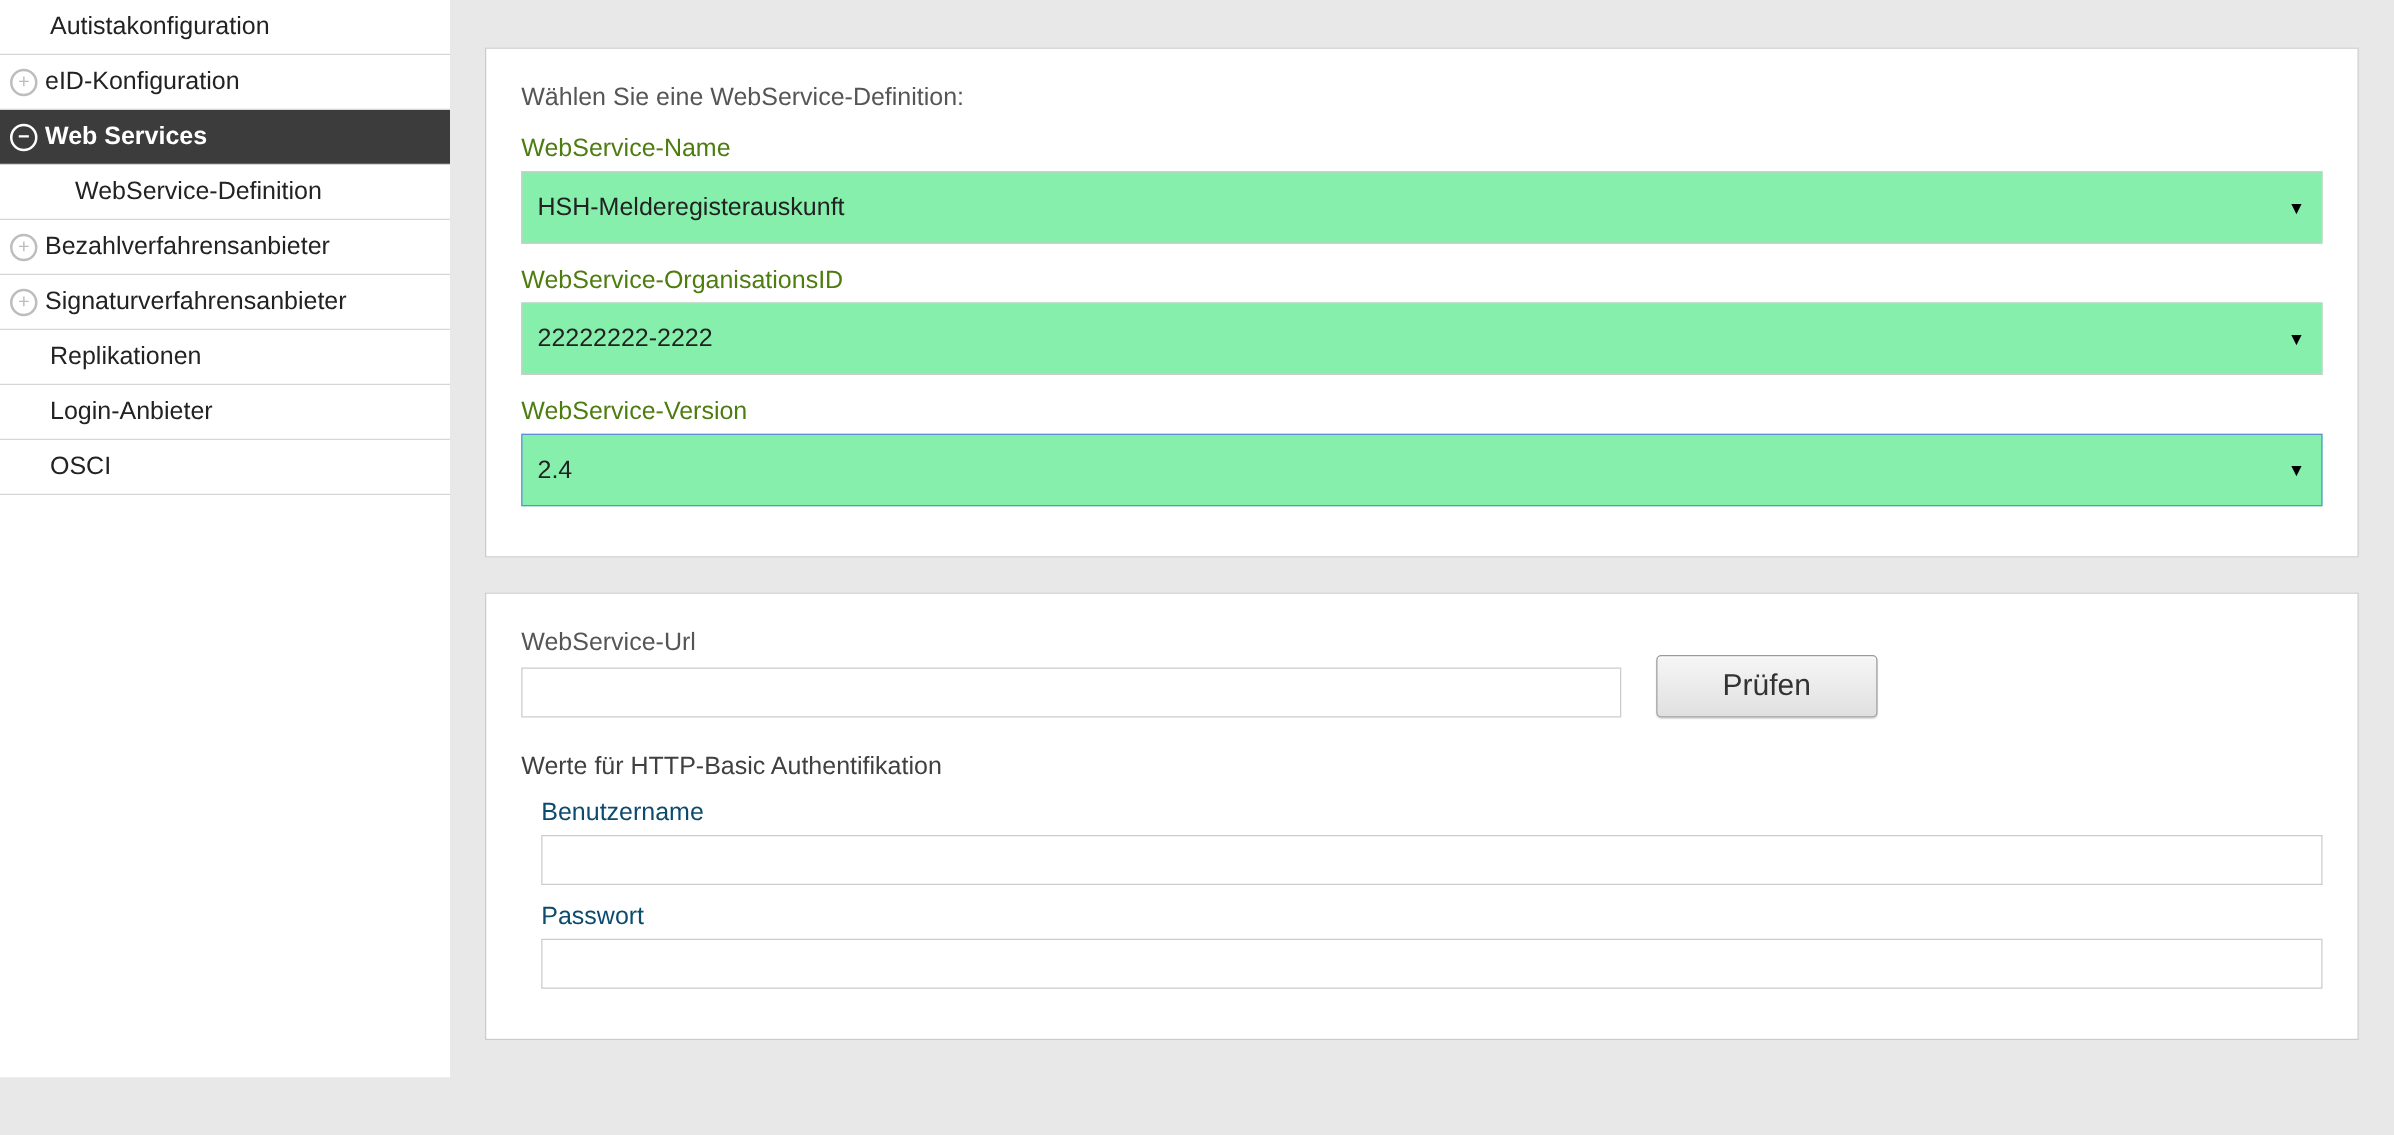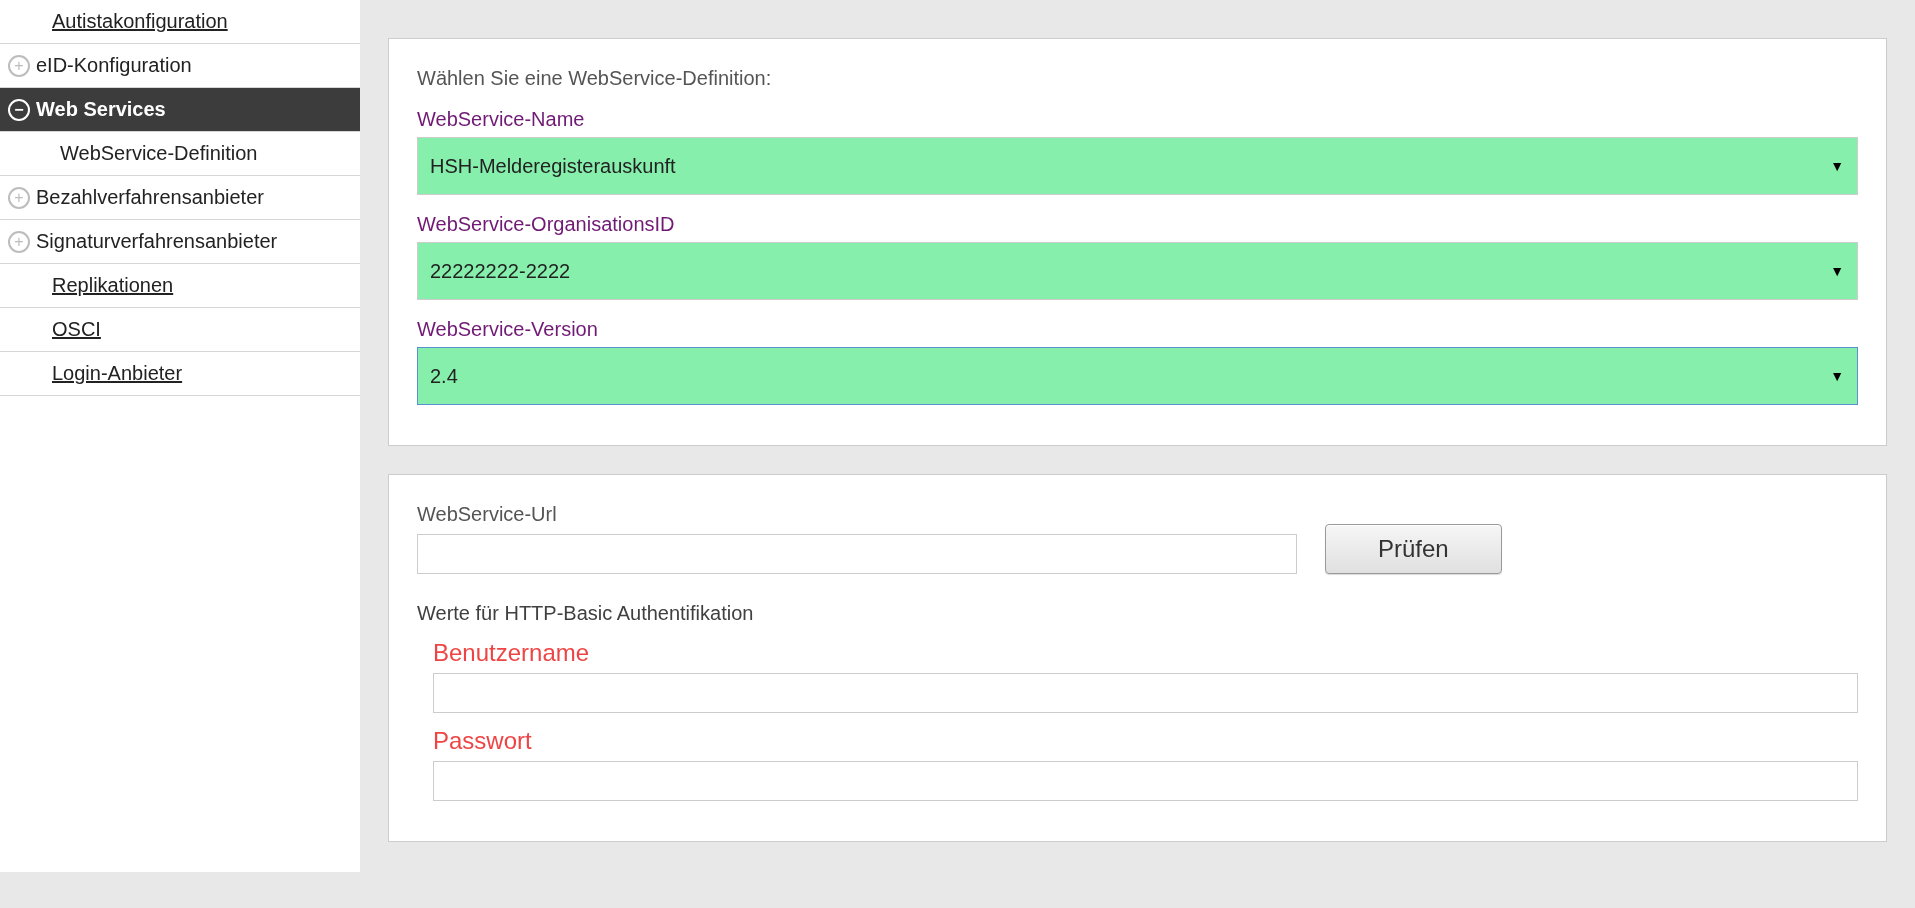--- a/index.html
+++ b/index.html
@@ -26,22 +26,21 @@
       border-bottom: 1px solid #d6d6d6;
       cursor: pointer;
       color: #222;
       font-size: 20px;
       gap: 6px;
     }
     .sidebar-item.level-0 {
       padding-left: 8px;
     }
     .sidebar-item.level-0.no-icon {
-      padding-left: 52px;
-      text-decoration: underline;
+      padding-left: 40px;
     }
     .sidebar-item.level-1 {
       padding-left: 60px;
     }
     .sidebar-item.active {
       background: #3c3c3c;
       color: #fff;
       font-weight: bold;
     }
     .sidebar-item.active-sub {
@@ -77,21 +76,21 @@
       background: #fff;
       border: 1px solid #ccc;
       padding: 28px 28px 40px 28px;
     }
     .panel-label {
       color: #555;
       font-size: 20px;
       margin-bottom: 8px;
     }
     .field-label {
-      color: #701a75;
+      color: #4d7c0f;
       font-size: 20px;
       margin-top: 18px;
       margin-bottom: 6px;
     }
     .field-label:first-of-type {
       margin-top: 6px;
     }
     .select-box {
       position: relative;
       width: 100%;
@@ -149,22 +148,22 @@
     }
     .section-heading {
       color: #404040;
       font-size: 20px;
       margin-bottom: 10px;
     }
     .auth-block {
       padding-left: 16px;
     }
     .auth-label {
-      color: #ef4444;
-      font-size: 24px;
+      color: #0c4a6e;
+      font-size: 20px;
       margin-top: 14px;
       margin-bottom: 6px;
     }
     .auth-input {
       width: 100%;
       height: 40px;
       border: 1px solid #ccc;
       font-size: 18px;
       padding: 0 10px;
       background: #fff;
@@ -193,24 +192,24 @@
     <span>Bezahlverfahrensanbieter</span>
   </div>
   <div class="sidebar-item level-0">
     <span class="expand-icon">+</span>
     <span>Signaturverfahrensanbieter</span>
   </div>
   <div class="sidebar-item level-0 no-icon">
     <span>Replikationen</span>
   </div>
   <div class="sidebar-item level-0 no-icon">
+    <span>Login-Anbieter</span>
+  </div>
+  <div class="sidebar-item level-0 no-icon">
     <span>OSCI</span>
-  </div>
-  <div class="sidebar-item level-0 no-icon">
-    <span>Login-Anbieter</span>
   </div>
 </div>
 
 <div class="main">
 
   <div class="panel">
     <div class="panel-label">Wählen Sie eine WebService-Definition:</div>
 
     <div class="field-label">WebService-Name</div>
     <div class="select-box">

